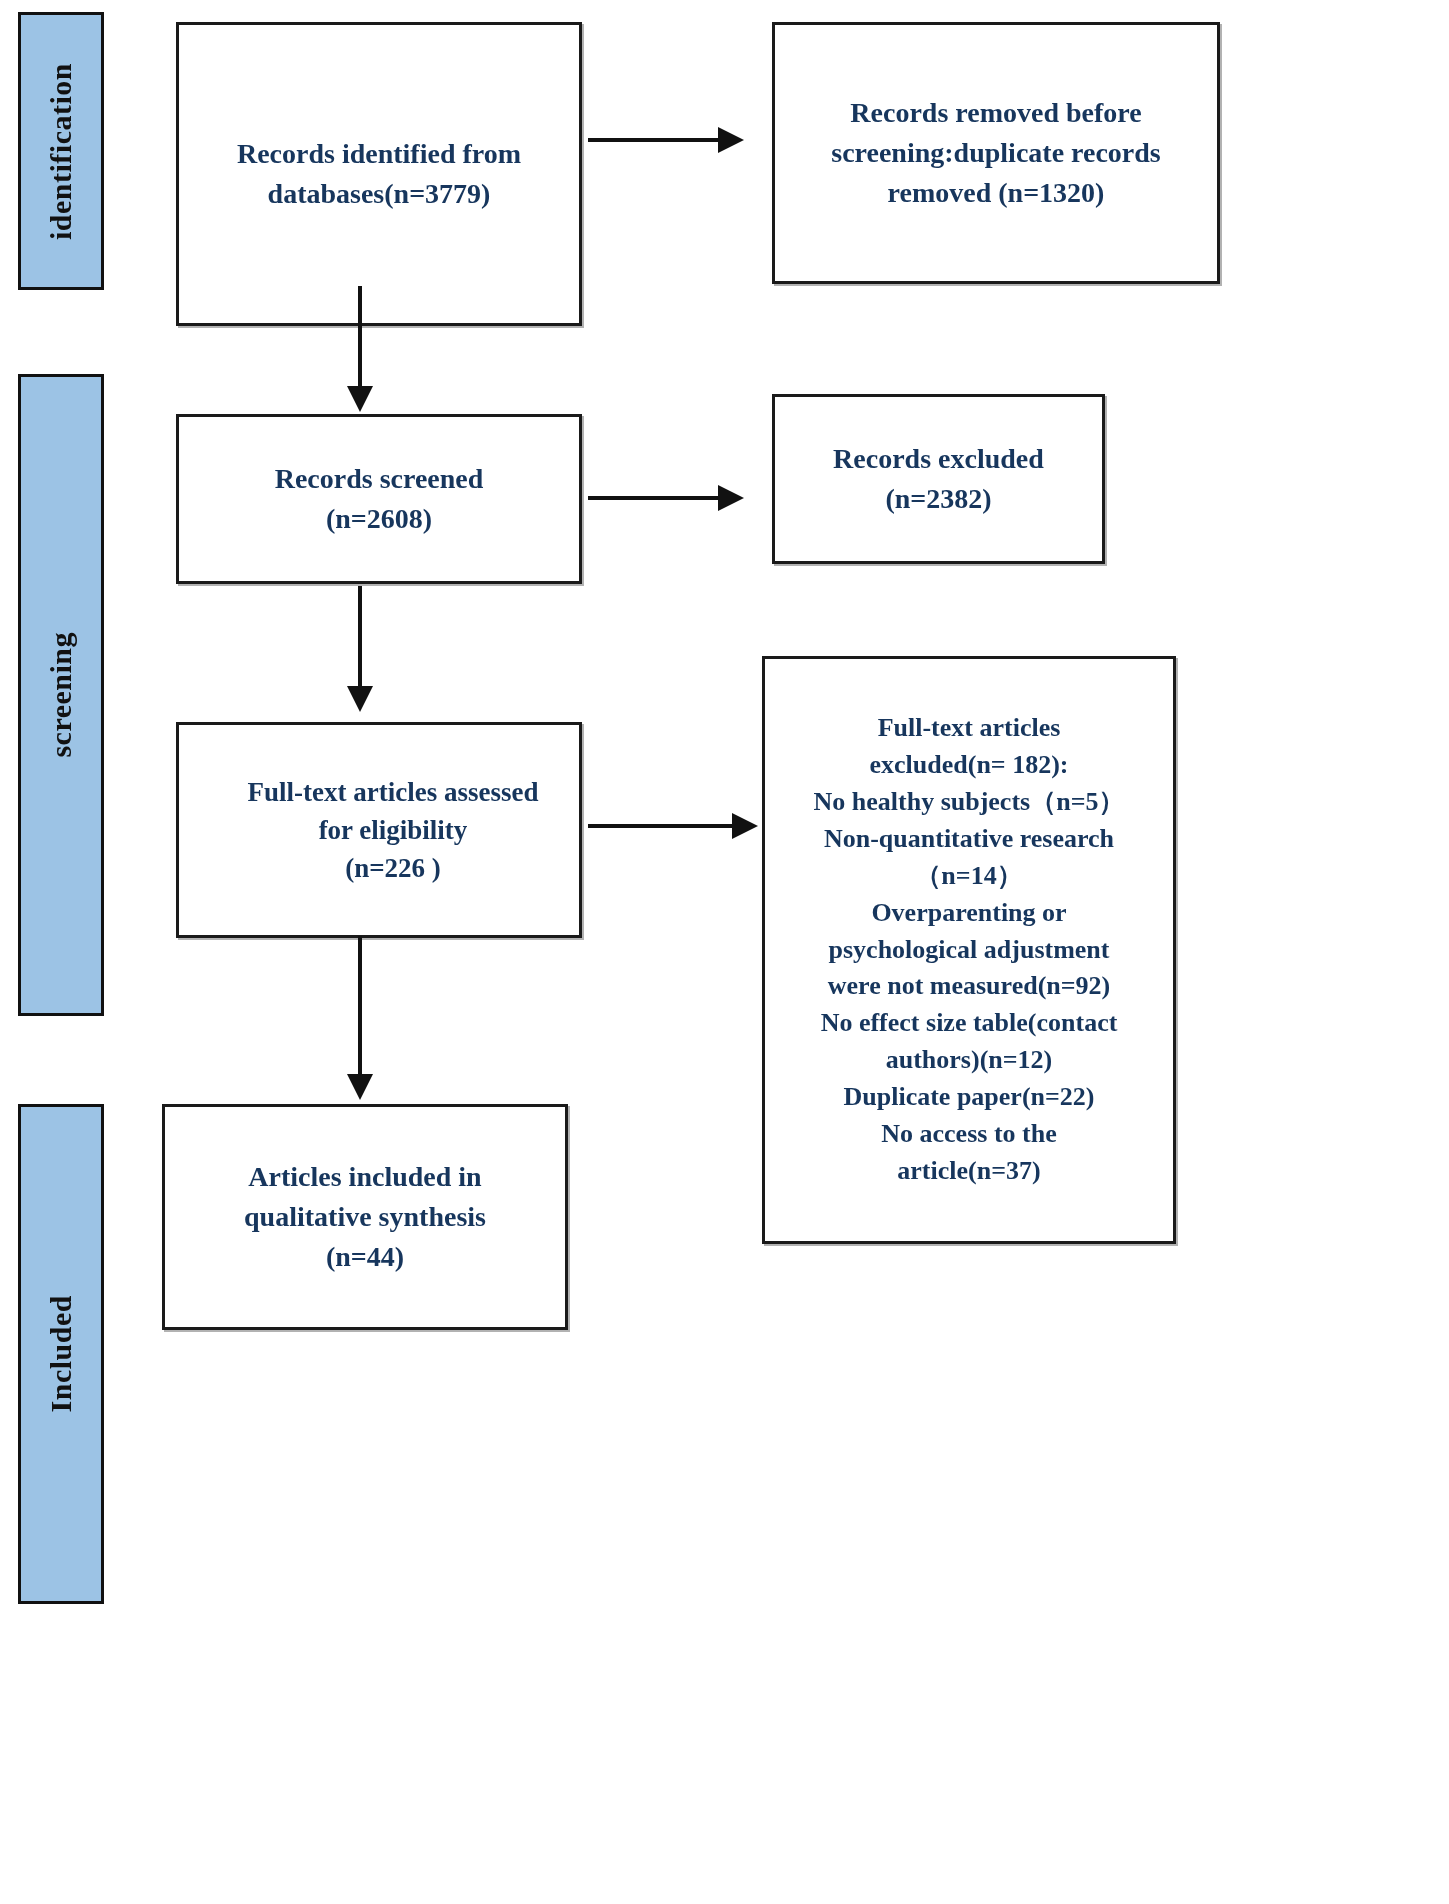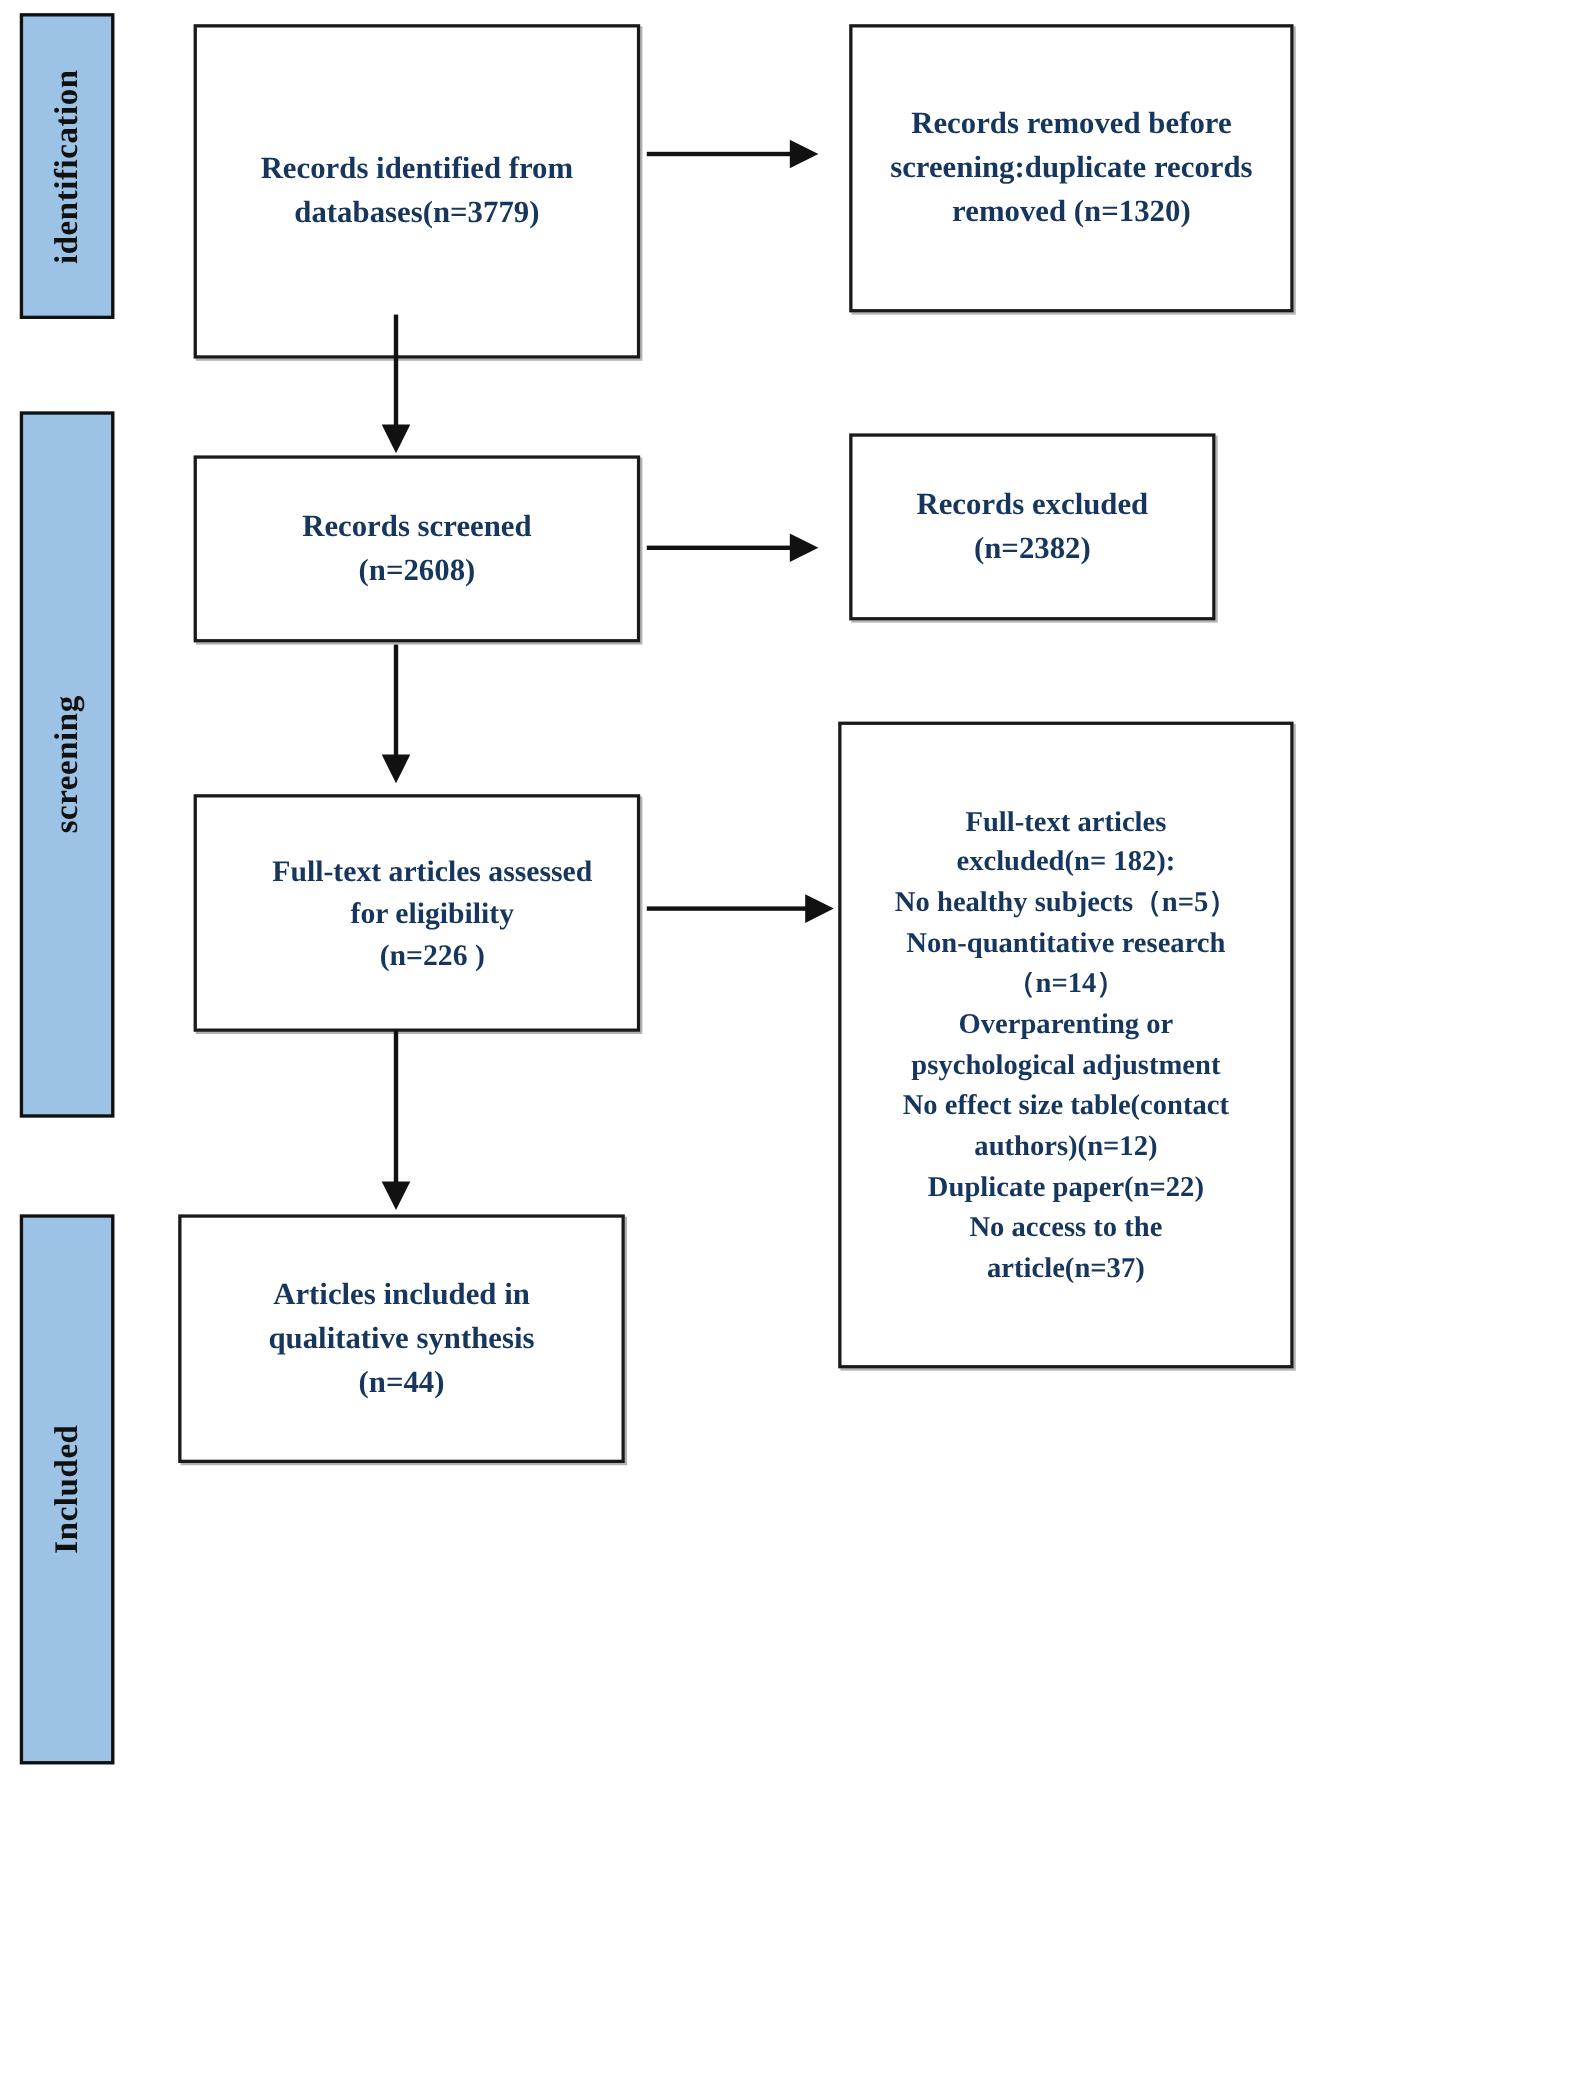--- a/index.html
+++ b/index.html
@@ -96,21 +96,21 @@
       <span class="line">Records identified from</span>
       <span class="line">databases(n=3779)</span>
     </div>
   </div>
 
   <div class="arrow-h" style="left:588px;top:140px;width:160px;">
     <span class="shaft" style="width:134px;"></span>
     <span class="head" style="left:130px;"></span>
   </div>
 
-  <div class="box" style="left:772px;top:22px;width:404px;height:262px;">
+  <div class="box" style="left:772px;top:22px;width:448px;height:262px;">
     <div class="box-text t28">
       <span class="line">Records removed before</span>
       <span class="line">screening:duplicate records</span>
       <span class="line">removed    (n=1320)</span>
     </div>
   </div>
 
   <div class="arrow-v" style="left:360px;top:286px;height:128px;">
     <span class="shaft" style="height:102px;"></span>
     <span class="head" style="top:100px;"></span>
@@ -155,20 +155,21 @@
 
   <div class="box" style="left:762px;top:656px;width:414px;height:588px;">
     <div class="box-text t26">
       <span class="line">Full-text articles</span>
       <span class="line">excluded(n= 182):</span>
       <span class="line">No healthy subjects（n=5）</span>
       <span class="line">Non-quantitative research</span>
       <span class="line">（n=14）</span>
       <span class="line">Overparenting or</span>
       <span class="line">psychological adjustment</span>
+      <span class="line">were not measured(n=92)</span>
       <span class="line">No effect size table(contact</span>
       <span class="line">authors)(n=12)</span>
       <span class="line">Duplicate paper(n=22)</span>
       <span class="line">No access to the</span>
       <span class="line">article(n=37)</span>
     </div>
   </div>
 
   <div class="arrow-v" style="left:360px;top:936px;height:166px;">
     <span class="shaft" style="height:140px;"></span>

